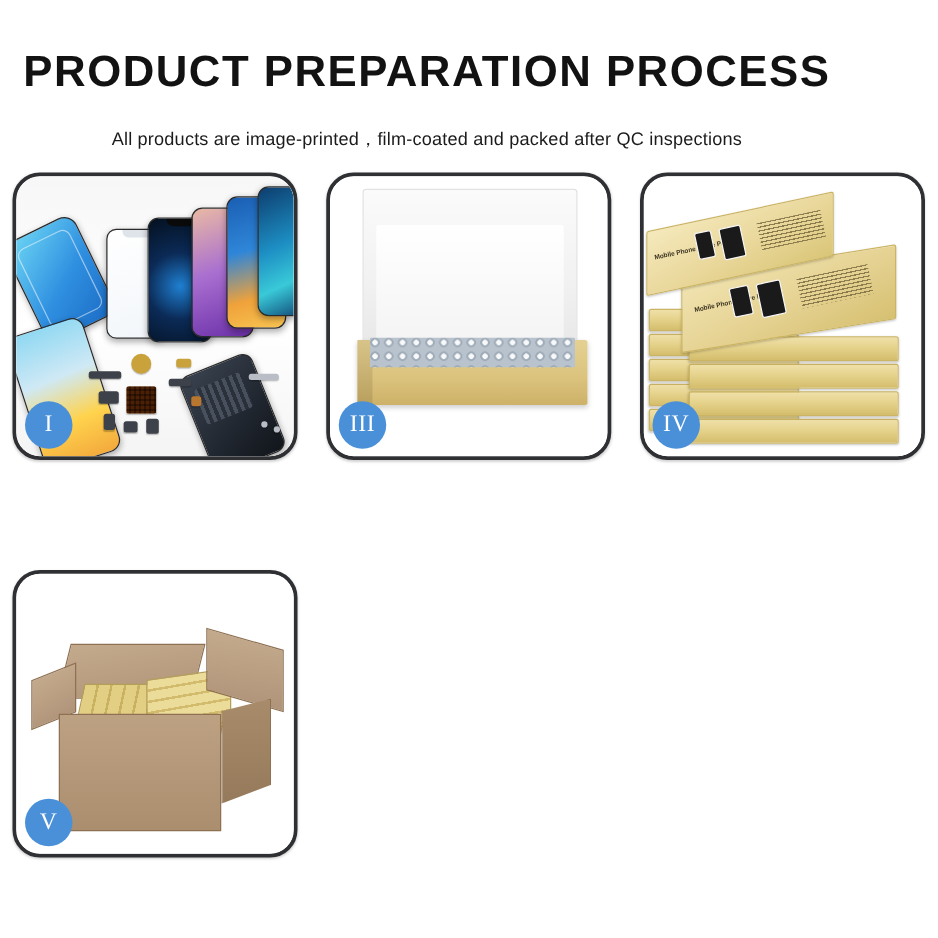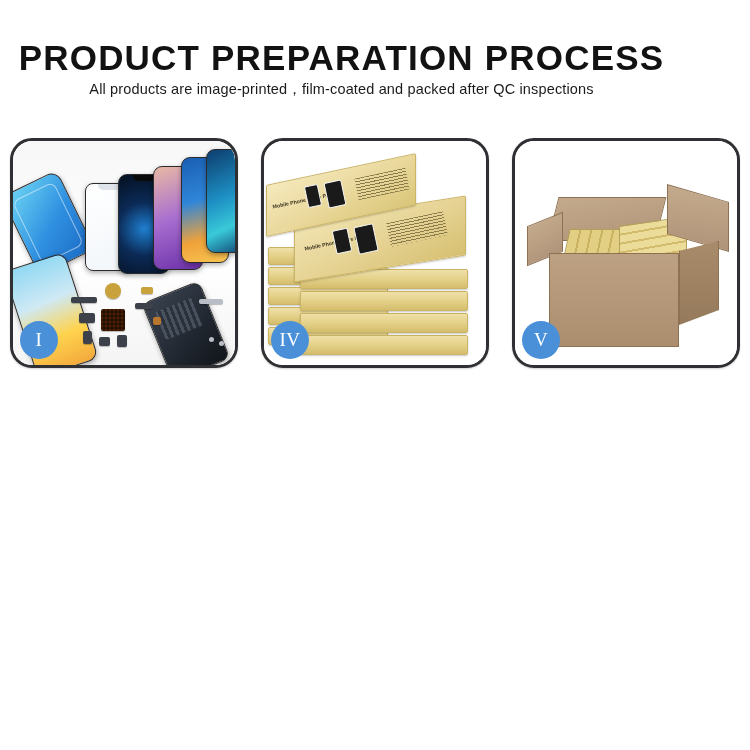--- a/index.html
+++ b/index.html
@@ -11,21 +11,21 @@
   }
   .page { position: relative; width: 750px; height: 750px; background: #fff; }
 
   
   .header { position: absolute; left: 0; top: 36px; width: 683px; text-align: center; }
   .title {
     font-size: 35px; font-weight: 700; letter-spacing: 1.2px;
     color: #121212; line-height: 44px; white-space: nowrap;
   }
   .subtitle {
-    margin-top: 0; font-size: 14.5px; font-weight: 400;
+    margin-top: 22px; font-size: 14.5px; font-weight: 400;
     color: #1b1b1b; letter-spacing: .15px; white-space: nowrap;
   }
 
   
   .grid {
     position: absolute; left: 10px; top: 138px;
     width: 730px; height: 548px;
     display: grid;
     grid-template-columns: repeat(3, 228px);
     grid-template-rows: repeat(2, 230px);
@@ -306,20 +306,29 @@
         <div class="part" style="left:104px;top:194px;width:10px;height:12px;"></div>
         <div class="part silver" style="left:186px;top:158px;width:24px;height:5px;"></div>
         <div class="part silver circle" style="left:196px;top:196px;width:5px;height:5px;"></div>
         <div class="part silver circle" style="left:206px;top:200px;width:5px;height:5px;"></div>
         <div class="part copper" style="left:140px;top:176px;width:8px;height:8px;"></div>
       </div>
       <div class="badge">I</div>
     </div>
 
 
+    <div class="panel">
+      <div class="panel-inner p3">
+        <div class="foam-lid"></div>
+        <div class="box3-body"></div>
+        <div class="box3-flap"></div>
+        <div class="box3-bubble"></div>
+      </div>
+      <div class="badge">III</div>
+    </div>
 
     <div class="panel">
       <div class="panel-inner p4">
 
         <div class="stackbox" style="left:4px;top:186px;width:120px;height:18px;"></div>
         <div class="stackbox" style="left:4px;top:166px;width:120px;height:18px;"></div>
         <div class="stackbox" style="left:4px;top:146px;width:120px;height:18px;"></div>
         <div class="stackbox" style="left:4px;top:126px;width:120px;height:18px;"></div>
         <div class="stackbox" style="left:4px;top:106px;width:120px;height:18px;"></div>
 

